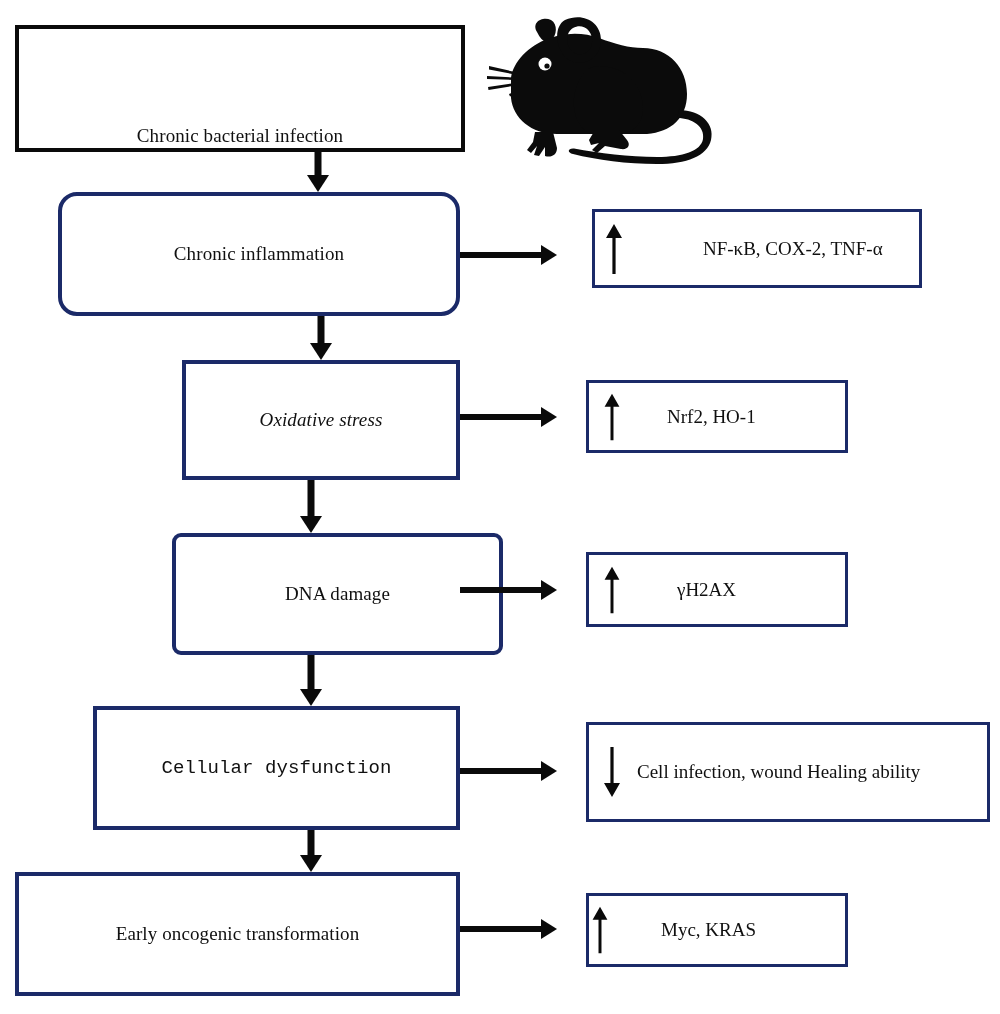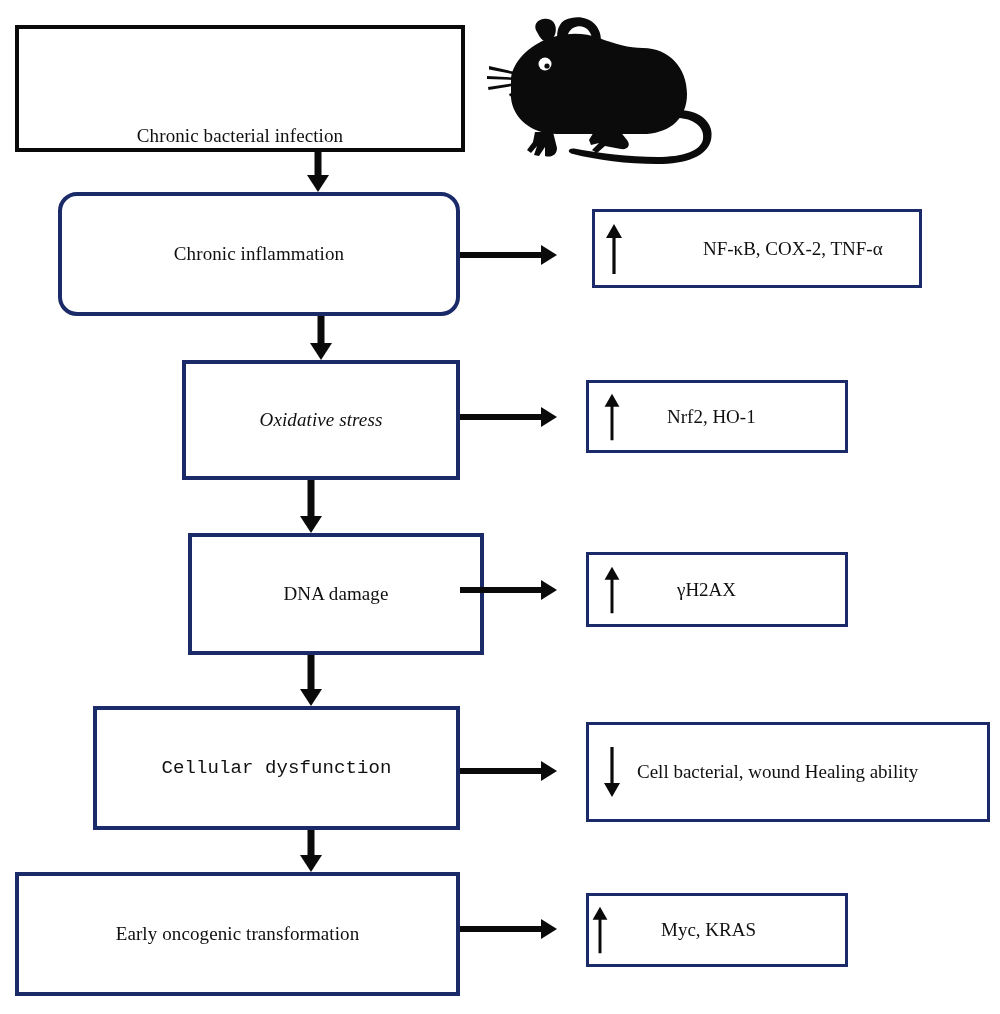--- a/index.html
+++ b/index.html
@@ -188,21 +188,21 @@
 
   <div class="node node-navy" style="left:182px; top:360px; width:278px; height:120px;font-style:italic;">
     <span class="node-label">Oxidative stress</span>
   </div>
 
   <div class="vconn" style="left:298px; top:480px; width:26px; height:53px;">
     <div class="stem" style="height:37px;"></div>
     <div class="head"></div>
   </div>
 
-  <div class="node node-navy" style="left:188px; top:533px; width:296px; height:122px;">
+  <div class="node node-navy" style="left:172px; top:533px; width:331px; height:122px;border-radius:9px;">
     <span class="node-label">DNA damage</span>
   </div>
 
   <div class="vconn" style="left:298px; top:655px; width:26px; height:51px;">
     <div class="stem" style="height:35px;"></div>
     <div class="head"></div>
   </div>
 
   <div class="node node-navy" style="left:93px; top:706px; width:367px; height:124px;font-family:Liberation Mono, monospace;">
     <span class="node-label">Cellular dysfunction</span>
@@ -268,21 +268,21 @@
     </span>
     <span class="marker-text" style="margin-left:54px;">γH2AX</span>
   </div>
 
   <div class="marker" style="left:586px; top:722px; width:404px; height:100px; padding-left:12px;">
     <span class="marker-arrow">
       <svg viewBox="0 0 22 54" width="22" height="54" aria-hidden="true">
         <path d="M11 52 L19 38 L12.6 38 L12.6 2 L9.4 2 L9.4 38 L3 38 Z" fill="#0a0a0a"></path>
       </svg>
     </span>
-    <span class="marker-text" style="margin-left:14px;">Cell bacterial, wound Healing ability</span>
+    <span class="marker-text" style="margin-left:14px;">Cell infection, wound Healing ability</span>
   </div>
 
   <div class="marker" style="left:586px; top:893px; width:262px; height:74px; padding-left:0;text-align:right;">
     <span class="marker-arrow">
       <svg viewBox="0 0 22 54" width="22" height="50" aria-hidden="true">
         <path d="M11 2 L19 16 L12.6 16 L12.6 52 L9.4 52 L9.4 16 L3 16 Z" fill="#0a0a0a"></path>
       </svg>
     </span>
     <span class="marker-text" style="margin-left:50px;">Myc, KRAS</span>
   </div>

